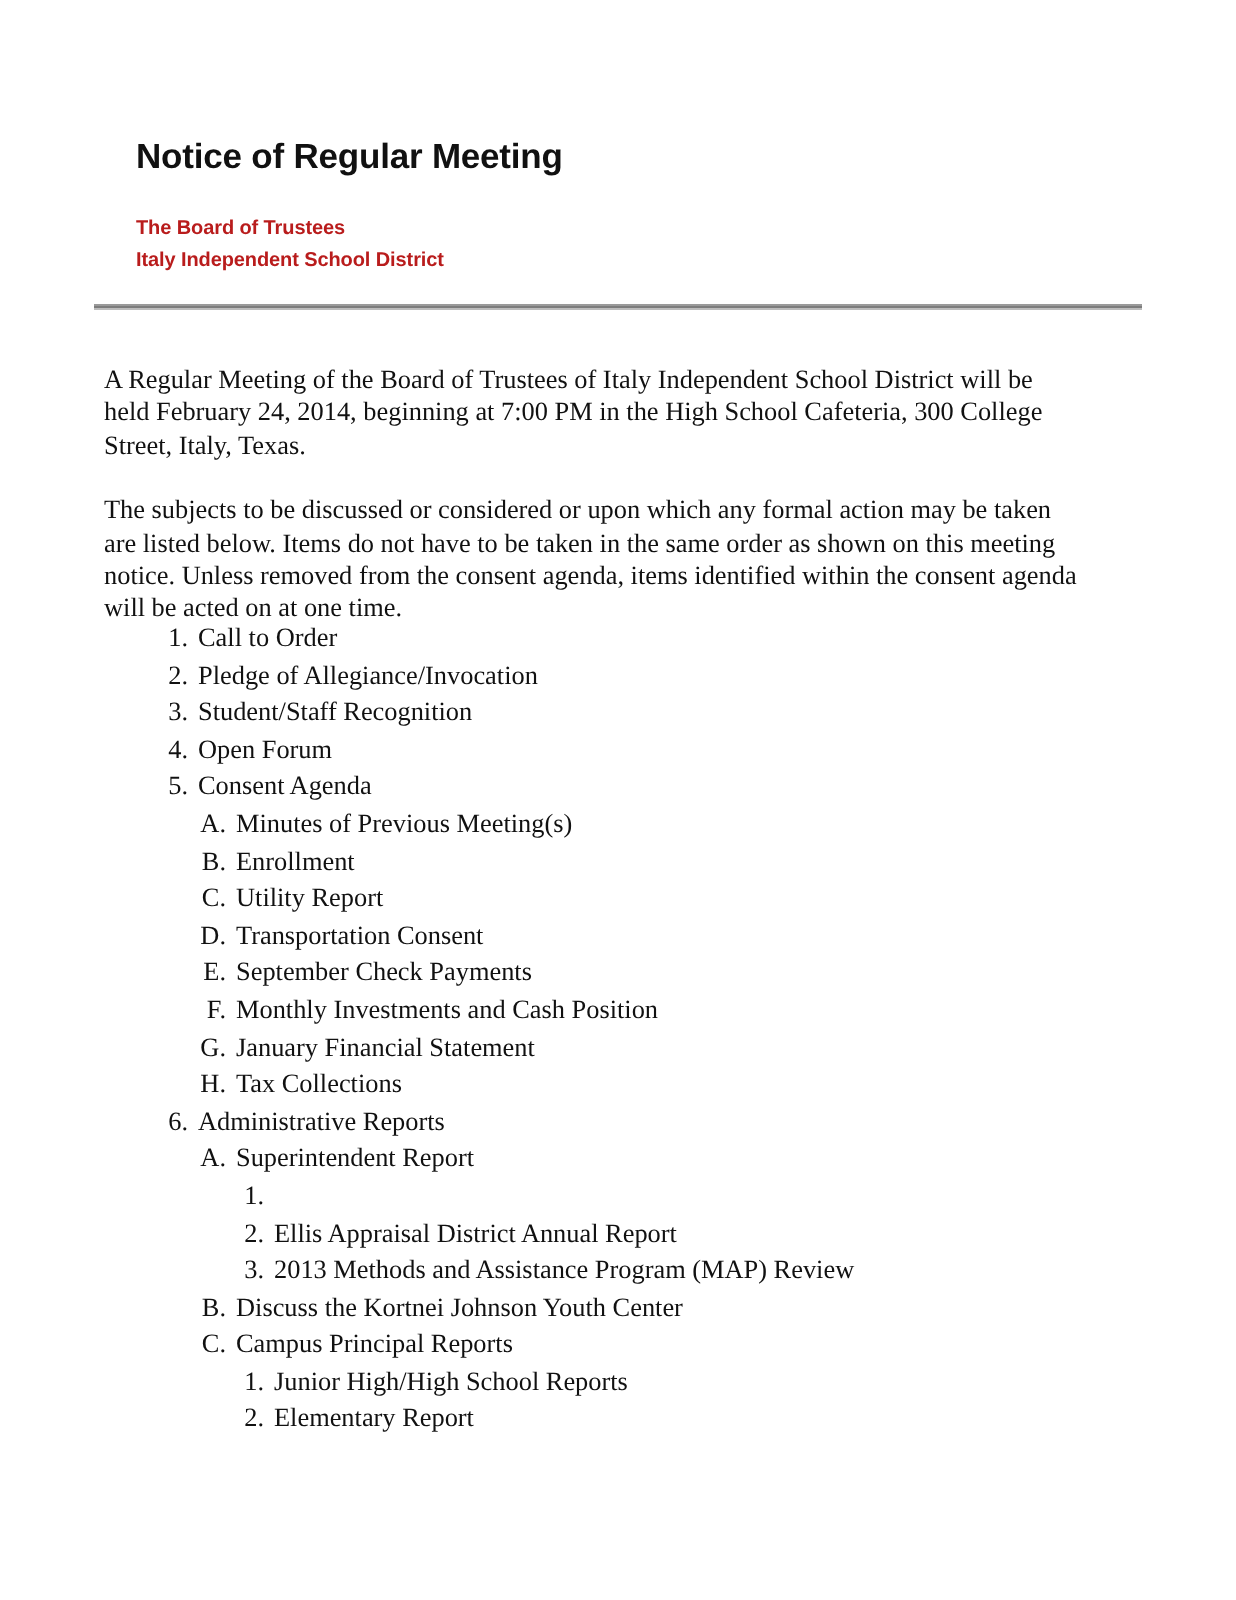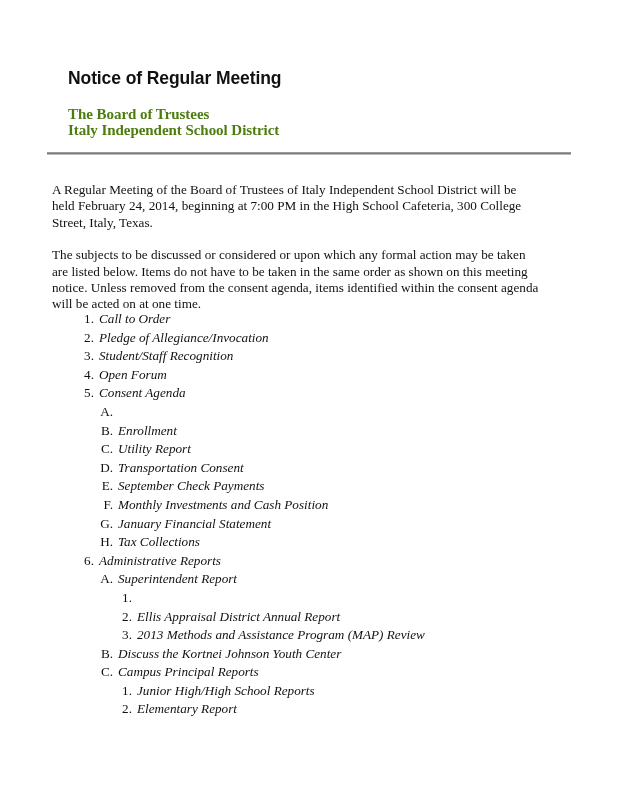--- a/index.html
+++ b/index.html
@@ -36,26 +36,26 @@
     font-family: "Liberation Sans", sans-serif;
     font-weight: bold;
     font-size: 17.5px;
     line-height: 21px;
     letter-spacing: -0.1px;
     color: #111111;
     margin: 0 0 18px 0;
   }
 
   .doc-subtitle {
-    font-family: Liberation Serif, serif;
+    font-family: Liberation Sans, sans-serif;
     font-weight: bold;
-    font-size: 15px;
+    font-size: 10px;
     line-height: 15.5px;
     letter-spacing: -0.05px;
-    color: #4d7c0f;
+    color: #b91c1c;
     margin: 0;
   }
   .doc-subtitle .sub-line {
     display: block;
   }
 
   
   .divider {
     position: absolute;
     left: 47px;
@@ -103,21 +103,20 @@
     white-space: nowrap;
   }
 
   .marker {
     flex: 0 0 auto;
     text-align: right;
     padding-right: 5px;
   }
   .label {
     flex: 0 1 auto;
-    font-style: italic;
   }
 
   
   .lvl1 { padding-left: 12px; }
   .lvl1 .marker { width: 14px; }
 
   .lvl2 { padding-left: 30px; }
   .lvl2 .marker { width: 15px; }
 
   .lvl3 { padding-left: 50px; }
@@ -160,20 +159,21 @@
       <div class="row lvl1">
         <span class="marker">4.</span>
         <span class="label">Open Forum</span>
       </div>
       <div class="row lvl1">
         <span class="marker">5.</span>
         <span class="label">Consent Agenda</span>
       </div>
       <div class="row lvl2">
         <span class="marker">A.</span>
+        <span class="label">Minutes of Previous Meeting(s)</span>
       </div>
       <div class="row lvl2">
         <span class="marker">B.</span>
         <span class="label">Enrollment</span>
       </div>
       <div class="row lvl2">
         <span class="marker">C.</span>
         <span class="label">Utility Report</span>
       </div>
       <div class="row lvl2">

